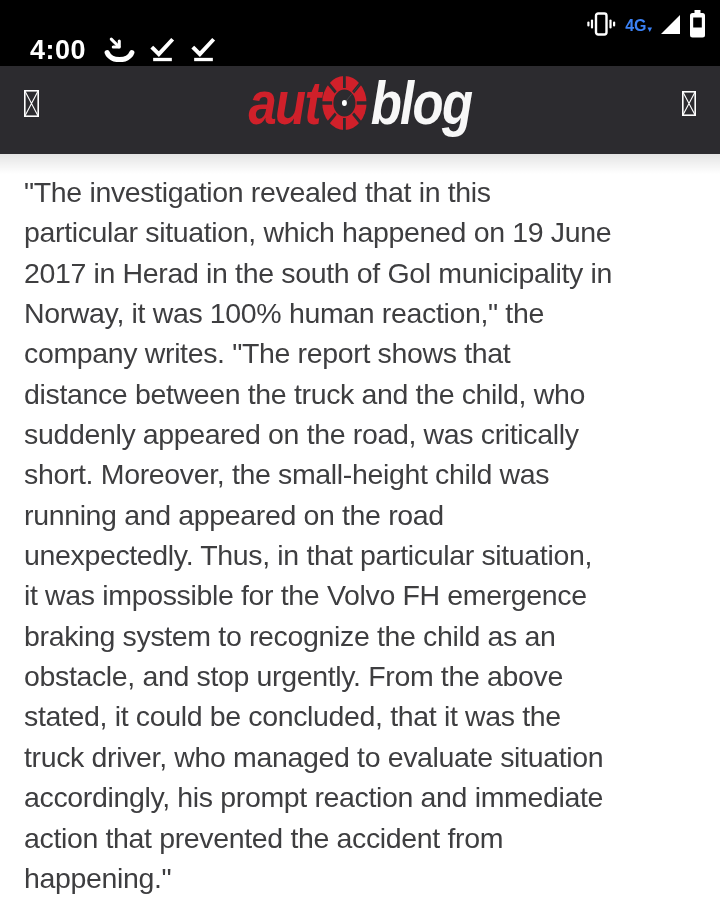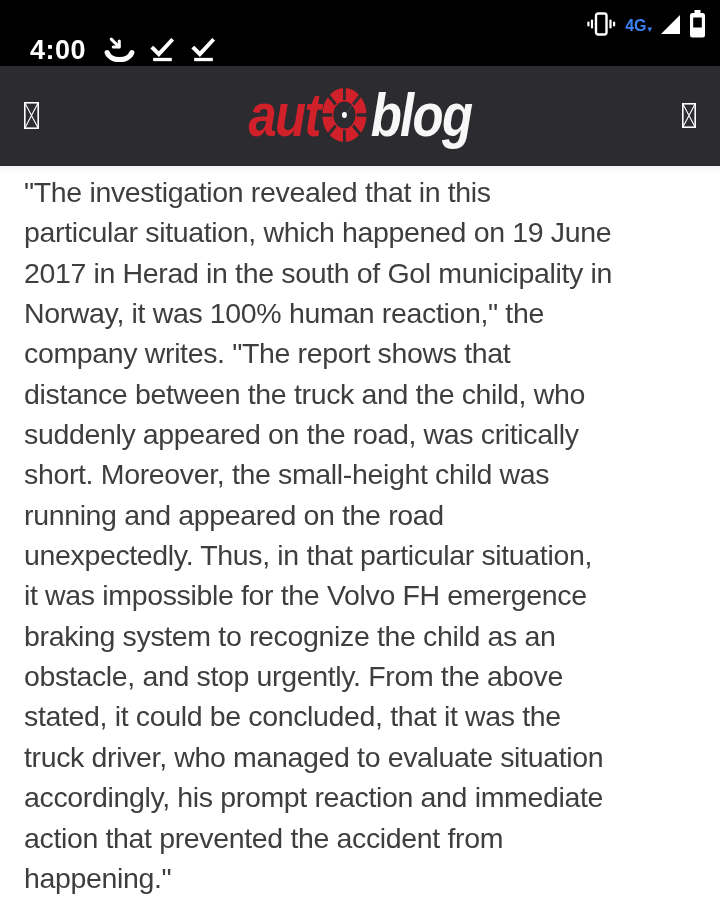--- a/index.html
+++ b/index.html
@@ -12,21 +12,21 @@
     position:absolute;left:0;top:0;width:720px;height:66px;background:#000000;
     display:flex;align-items:flex-end;z-index:20;
   }
   .sb-time{color:#fff;font-size:27px;font-weight:700;margin-left:30px;letter-spacing:.5px;}
   .sb-left-icons{display:flex;align-items:center;gap:14px;margin-left:18px;}
   .sb-right{position:absolute;right:14px;top:0;height:52px;display:flex;align-items:center;gap:9px;}
   .sb-net{color:#3b82f6;font-size:16px;font-weight:700;display:flex;align-items:flex-start;line-height:1;}
   .sb-net .arrow{font-size:9px;margin-left:1px;margin-top:7px;}
   
   .appbar{
-    position:absolute;left:0;top:64px;width:720px;height:102px;background:#2c2b2f;
+    position:absolute;left:0;top:52px;width:720px;height:102px;background:#2c2b2f;
     display:flex;align-items:center;justify-content:space-between;z-index:10;
   }
   .appbar-shadow{
     position:absolute;left:0;top:142px;width:720px;height:32px;z-index:6;
     background:linear-gradient(to bottom,rgba(0,0,0,0.17),rgba(0,0,0,0));
     pointer-events:none;
   }
   .tofu-btn{width:62px;display:flex;justify-content:center;align-items:center;background:none;border:none;padding:0;cursor:pointer;}
   .logo{
     display:flex;align-items:center;transform:scaleX(0.82);transform-origin:center;

